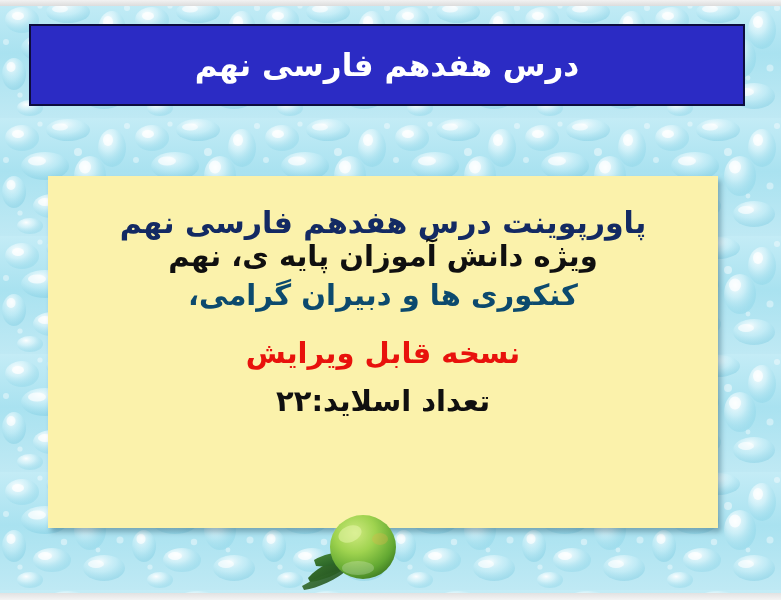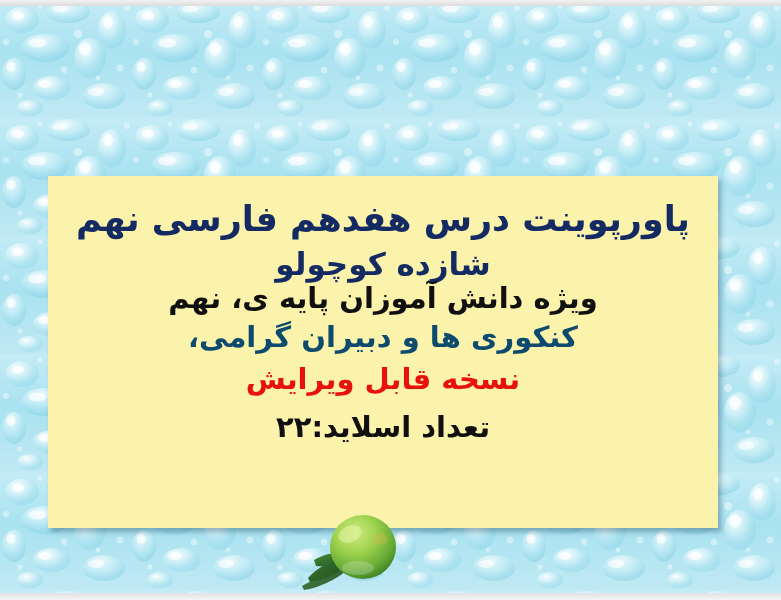--- a/index.html
+++ b/index.html
@@ -90,25 +90,25 @@
   }
 
   .line {
     width: 100%;
     text-align: center;
     direction: rtl;
     font-weight: bold;
     line-height: 1.12;
     white-space: nowrap;
   }
-  .line-1 { color: #132a63; font-size: 35px; margin-top: 10px; }
+  .line-1 { color: #132a63; font-size: 30px; margin-top: 16px; }
   .line-2 { color: #132a63; font-size: 31px; margin-top: 8px; }
   .line-3 { color: #101010; font-size: 29px; }
   .line-4 { color: #0c4a6e; font-size: 29px; margin-top: 7px; }
-  .line-5 { color: #e8120c; font-size: 29px; margin-top: 9px; }
+  .line-5 { color: #e8120c; font-size: 29px; margin-top: 25px; }
   .line-6 { color: #101010; font-size: 29px; margin-top: 16px; }
 
   
   .apple-deco {
     position: absolute;
     left: 300px;
     top: 512px;
     width: 112px;
     height: 78px;
     z-index: 4;
@@ -167,24 +167,26 @@
           <circle cx="20" cy="95" r="2.6" fill="#ffffff" opacity="0.38"></circle>
         </pattern>
       </defs>
       <rect width="781" height="600" fill="url(#dropPattern)"></rect>
     </svg>
   </div>
 
   <div class="edge-strip top"></div>
   <div class="edge-strip bottom"></div>
 
+  <div class="title-banner">
+    <div class="title-text">درس هفدهم فارسی نهم</div>
+  </div>
 
   <div class="content-card">
     <div class="line line-1">پاورپوینت درس هفدهم فارسی نهم</div>
-    <div class="line line-2">شازده کوچولو</div>
     <div class="line line-3">ویژه  دانش آموزان پایه ی، نهم</div>
     <div class="line line-4">کنکوری ها و دبیران گرامی،</div>
     <div class="line line-5">نسخه قابل ویرایش</div>
     <div class="line line-6">تعداد اسلاید:۲۲</div>
   </div>
 
   <div class="apple-deco">
     <svg width="112" height="78" viewBox="0 0 112 78" xmlns="http://www.w3.org/2000/svg" aria-hidden="true">
       <defs>
         <radialGradient id="appleG" cx="38%" cy="28%" r="78%">

